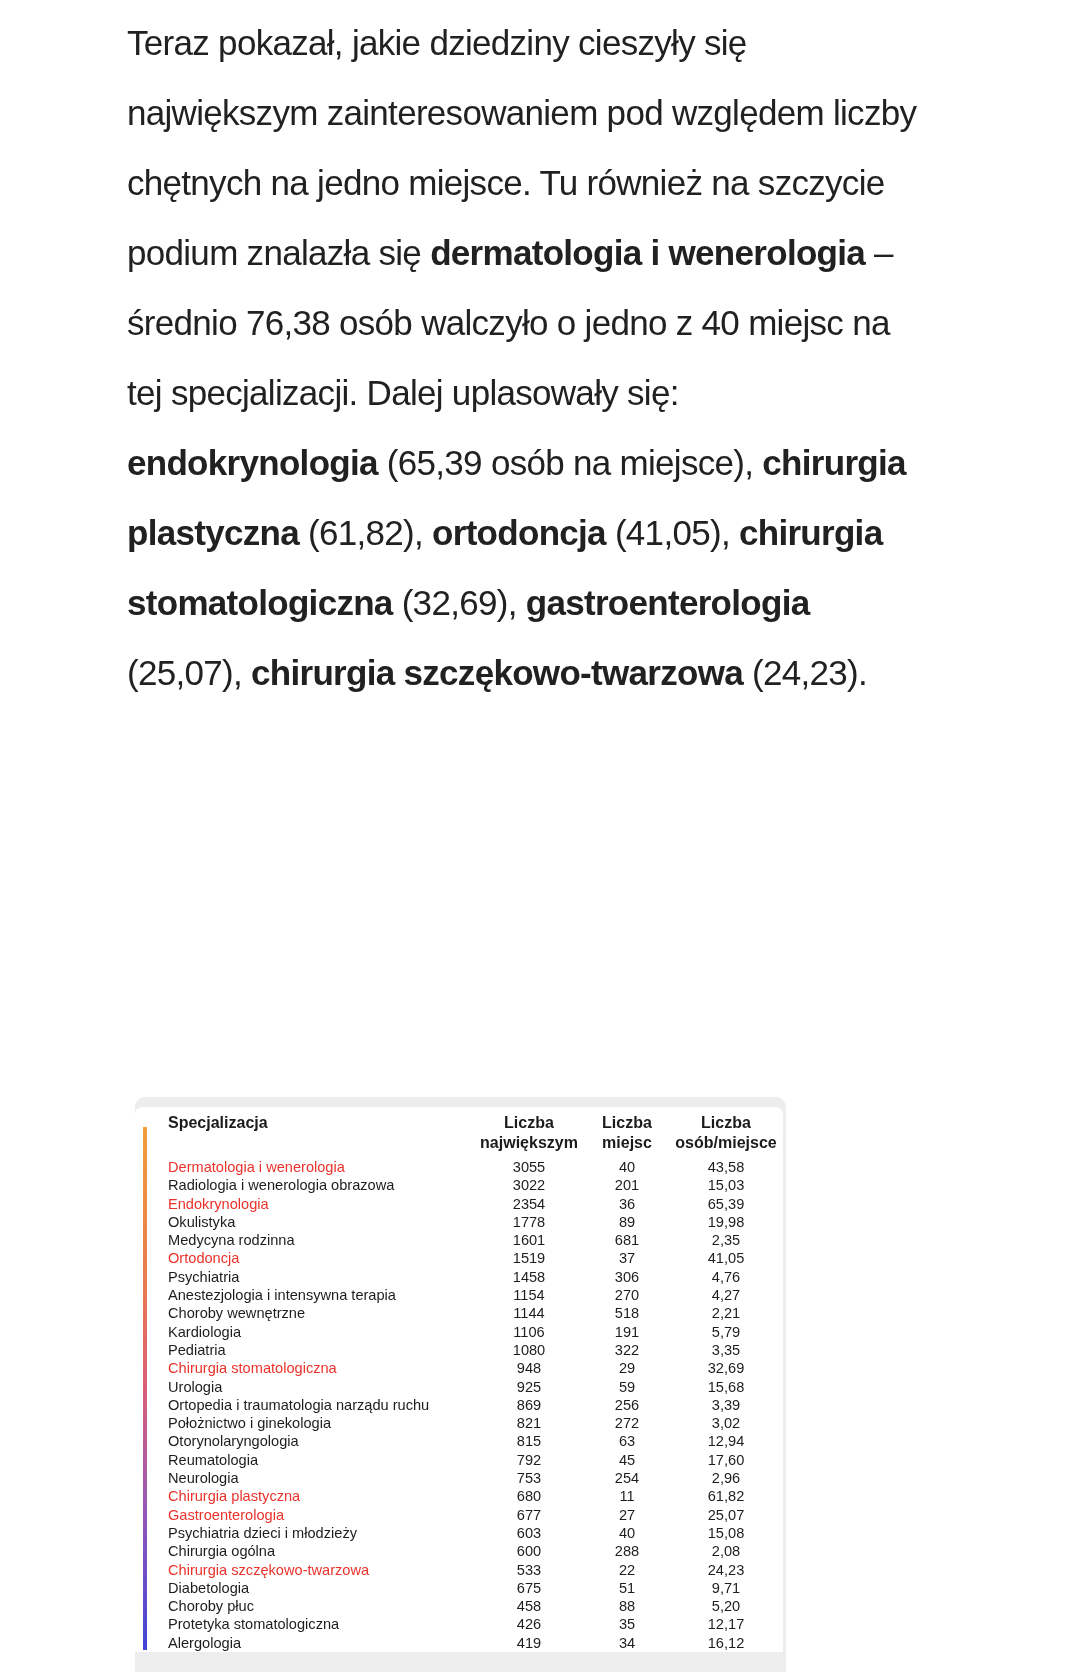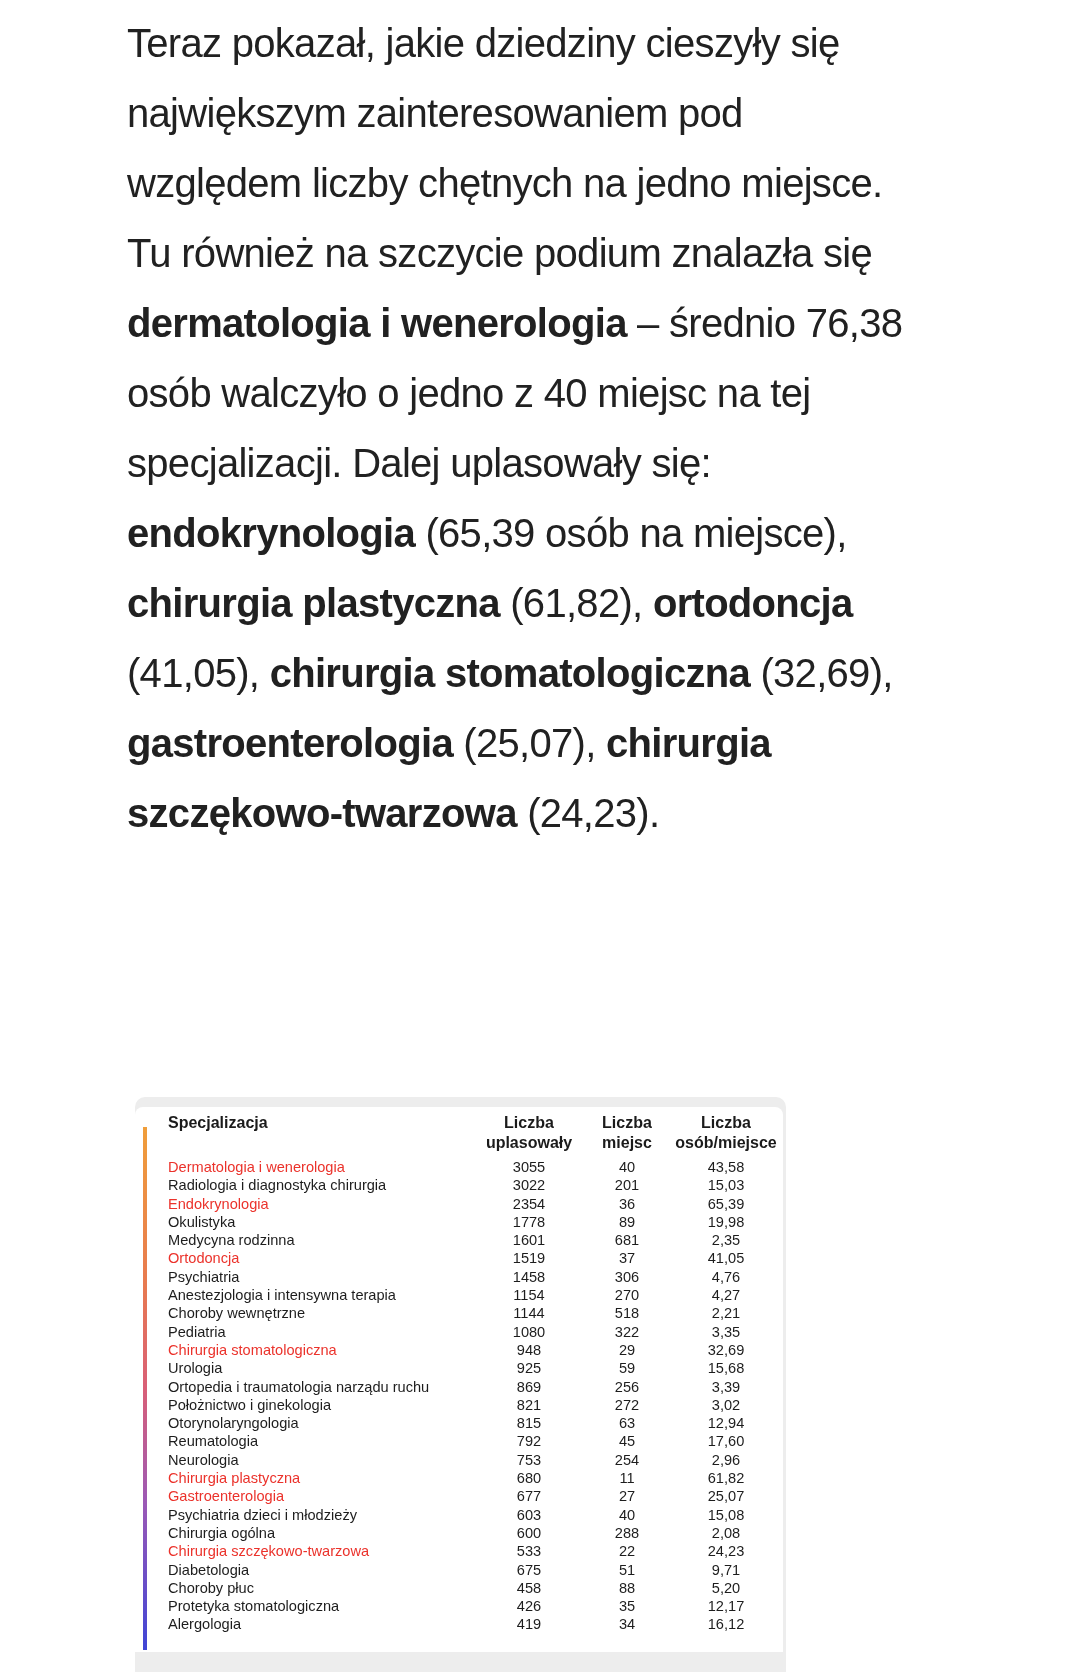--- a/index.html
+++ b/index.html
@@ -3,21 +3,21 @@
 <meta charset="utf-8">
 <style>
   html,body{margin:0;padding:0;background:#ffffff;}
   .page{
     position:relative;width:1080px;height:1672px;background:#ffffff;
     overflow:hidden;font-family:"Liberation Sans",sans-serif;
   }
   
   .article{
     position:absolute;left:127px;top:8px;width:800px;margin:0;
-    font-size:40px;line-height:70px;letter-spacing:-0.7px;
+    font-size:35px;line-height:70px;letter-spacing:-0.7px;
     color:var(--text,#212121);font-weight:400;
   }
   .article b{font-weight:700;}
   
   .table-image{
     position:absolute;left:135px;top:1097px;width:651px;height:575px;
     background:var(--imgbg,#ededed);border-radius:10px 10px 0 0;
   }
   .table-card{
     position:absolute;left:0;top:10px;width:648px;height:545px;
@@ -55,41 +55,41 @@
   <div class="table-image">
     <div class="table-card">
       <div class="accent-bar"></div>
 
       <div class="thead">
         <div class="hcell name">
           <span>Specjalizacja</span>
         </div>
         <div class="hcell num">
           <span>Liczba</span>
-          <span>uplasowały</span>
+          <span>największym</span>
         </div>
         <div class="hcell num">
           <span>Liczba</span>
           <span>miejsc</span>
         </div>
         <div class="hcell num">
           <span>Liczba</span>
           <span>osób/miejsce</span>
         </div>
       </div>
 
       <div class="tbody" id="table-rows">
           <div class="trow red">
             <div class="cell name name">Dermatologia i wenerologia</div>
             <div class="cell num">3055</div>
             <div class="cell num">40</div>
             <div class="cell num">43,58</div>
           </div>
           <div class="trow">
-            <div class="cell name name">Radiologia i diagnostyka chirurgia</div>
+            <div class="cell name name">Radiologia i wenerologia obrazowa</div>
             <div class="cell num">3022</div>
             <div class="cell num">201</div>
             <div class="cell num">15,03</div>
           </div>
           <div class="trow red">
             <div class="cell name name">Endokrynologia</div>
             <div class="cell num">2354</div>
             <div class="cell num">36</div>
             <div class="cell num">65,39</div>
           </div>
@@ -123,20 +123,26 @@
             <div class="cell num">270</div>
             <div class="cell num">4,27</div>
           </div>
           <div class="trow">
             <div class="cell name name">Choroby wewnętrzne</div>
             <div class="cell num">1144</div>
             <div class="cell num">518</div>
             <div class="cell num">2,21</div>
           </div>
           <div class="trow">
+            <div class="cell name name">Kardiologia</div>
+            <div class="cell num">1106</div>
+            <div class="cell num">191</div>
+            <div class="cell num">5,79</div>
+          </div>
+          <div class="trow">
             <div class="cell name name">Pediatria</div>
             <div class="cell num">1080</div>
             <div class="cell num">322</div>
             <div class="cell num">3,35</div>
           </div>
           <div class="trow red">
             <div class="cell name name">Chirurgia stomatologiczna</div>
             <div class="cell num">948</div>
             <div class="cell num">29</div>
             <div class="cell num">32,69</div>

